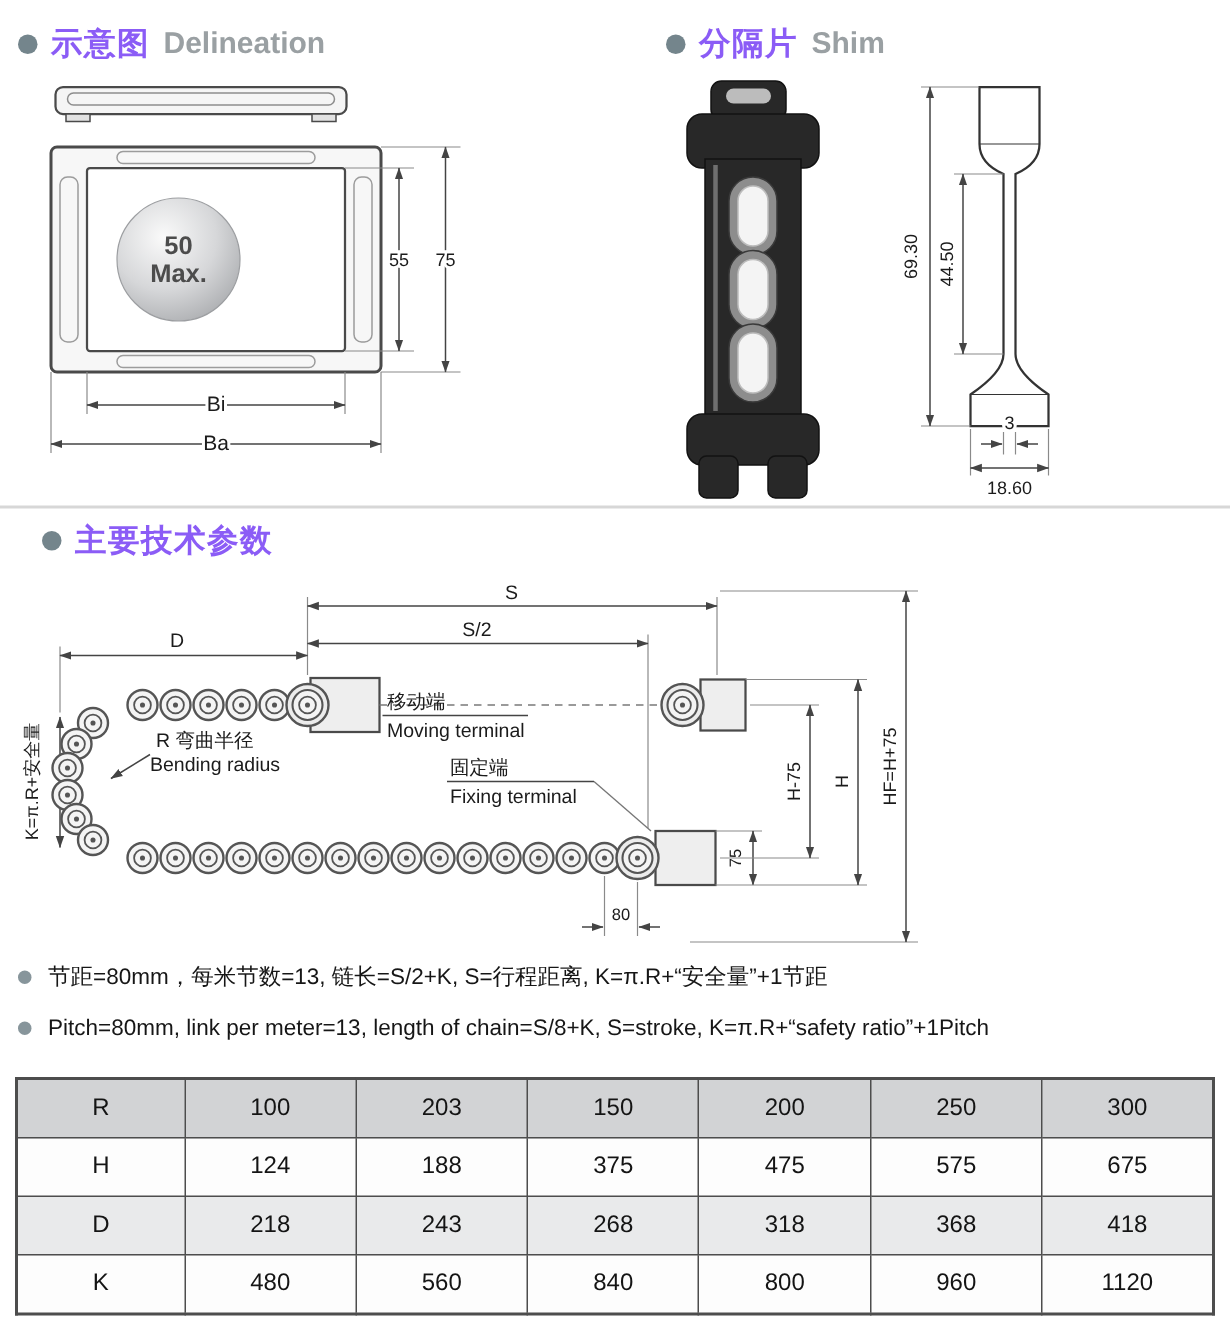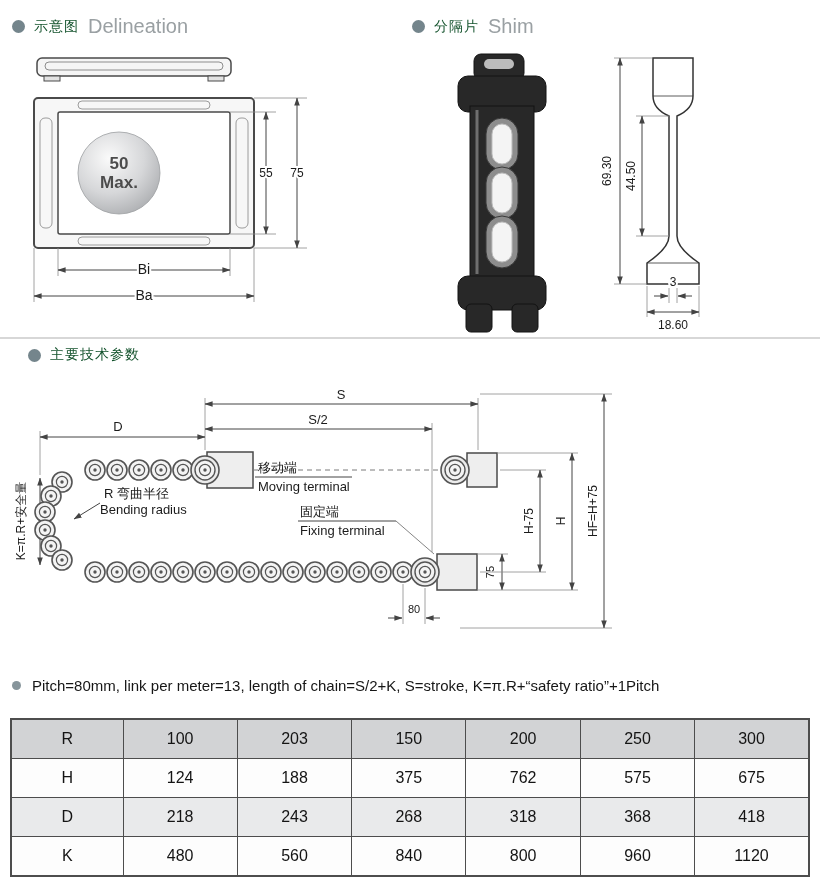--- a/index.html
+++ b/index.html
@@ -1,22 +1,22 @@
 <!DOCTYPE html>
 <html><head>
 <meta charset="utf-8">
 <style>
   html,body{margin:0;padding:0;background:#fff;}
   .page{position:relative;width:820px;height:880px;background:#ffffff;overflow:hidden;
         font-family:"Liberation Sans",sans-serif;color:#1c1c1c;}
   .abs{position:absolute;}
   .sec-title{position:absolute;display:flex;align-items:center;gap:9px;}
   .bullet{width:13px;height:13px;border-radius:50%;background:#74858c;flex:0 0 auto;}
-  .zh{font-size:14px;font-weight:normal;color:#14532d;letter-spacing:1px;}
-  .en{font-size:20px;color:#9aa0a3;}
+  .zh{font-size:21px;font-weight:bold;color:#8b5cf6;letter-spacing:1px;}
+  .en{font-size:20px;color:#9aa0a3;font-weight:bold;}
   .divider{position:absolute;left:0;top:337px;width:820px;height:2px;background:#d7d7d7;}
   .note{position:absolute;display:flex;align-items:center;gap:11px;font-size:15px;color:#161616;}
   .note .dot{width:9px;height:9px;border-radius:50%;background:#87959b;flex:0 0 auto;}
   table.tech{position:absolute;left:10px;top:718px;width:800px;border-collapse:collapse;table-layout:fixed;
              border:2px solid #4d4d4d;}
   table.tech td{border:1px solid #4d4d4d;height:36px;text-align:center;vertical-align:middle;
                 font-size:16px;color:#141414;}
   tr.rg{background:#d2d3d5;} tr.rw{background:#fdfdfd;} tr.rl{background:#e9eaeb;}
   
   .dim{stroke:#444;stroke-width:1;fill:none;}
@@ -56,21 +56,21 @@
         <circle r="1.7" fill="#555"></circle>
       </g>
     </defs>
   </svg>
 
   <div class="sec-title" style="left:12px;top:15px">
     <span class="bullet"></span>
     <span class="zh">示意图</span>
     <span class="en">Delineation</span>
   </div>
-  <div class="sec-title" style="left:412px;top:15px">
+  <div class="sec-title" style="left:444px;top:15px">
     <span class="bullet"></span>
     <span class="zh">分隔片</span>
     <span class="en">Shim</span>
   </div>
 
   <svg class="abs" style="left:14px;top:48px" width="332" height="286" viewBox="0 0 332 286">
     <g>
       <rect class="part" x="23" y="10" width="194" height="18" rx="5"></rect>
       <rect x="31" y="14" width="178" height="8" rx="4" fill="none" stroke="#8d8d8d" stroke-width="1"></rect>
       <rect class="part2" x="30" y="28" width="16" height="5"></rect>
@@ -282,23 +282,27 @@
     </g>
     <g>
       <line class="ext" x1="403" y1="202" x2="403" y2="242"></line>
       <line class="ext" x1="425" y1="206" x2="425" y2="242"></line>
       <line class="dim" x1="388" y1="236" x2="402" y2="236" marker-end="url(#arr)"></line>
       <line class="dim" x1="440" y1="236" x2="426" y2="236" marker-end="url(#arr)"></line>
       <text class="lbl" x="414" y="231" style="font-size:11px">80</text>
     </g>
   </svg>
 
+  <div class="note" style="left:12px;top:642px">
+    <span class="dot"></span>
+    <span>节距=80mm，每米节数=13, 链长=S/2+K, S=行程距离, K=π.R+“安全量”+1节距</span>
+  </div>
   <div class="note" style="left:12px;top:677px">
     <span class="dot"></span>
-    <span>Pitch=80mm, link per meter=13, length of chain=S/2+K, S=stroke, K=π.R+“safety ratio”+1Pitch</span>
+    <span>Pitch=80mm, link per meter=13, length of chain=S/8+K, S=stroke, K=π.R+“safety ratio”+1Pitch</span>
   </div>
 
   <table class="tech">
     <colgroup>
         <col style="width:112px">
         <col span="6">
       </colgroup>
     <tbody>
       <tr class="rg">
         <td>R</td>
@@ -307,21 +311,21 @@
         <td>150</td>
         <td>200</td>
         <td>250</td>
         <td>300</td>
       </tr>
       <tr class="rw">
         <td>H</td>
         <td>124</td>
         <td>188</td>
         <td>375</td>
-        <td>762</td>
+        <td>475</td>
         <td>575</td>
         <td>675</td>
       </tr>
       <tr class="rl">
         <td>D</td>
         <td>218</td>
         <td>243</td>
         <td>268</td>
         <td>318</td>
         <td>368</td>

